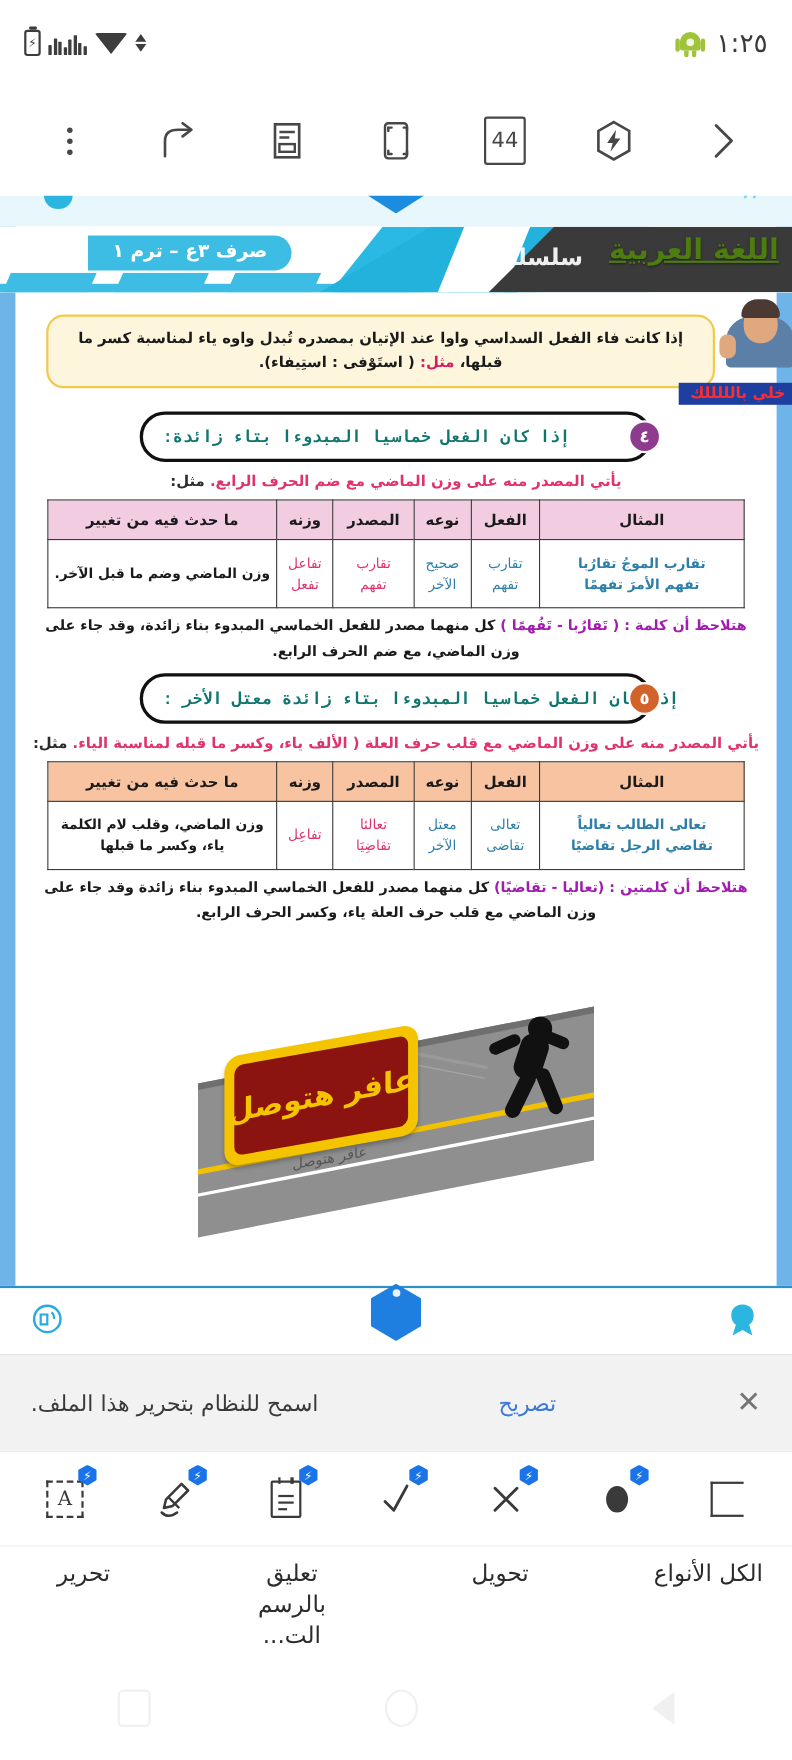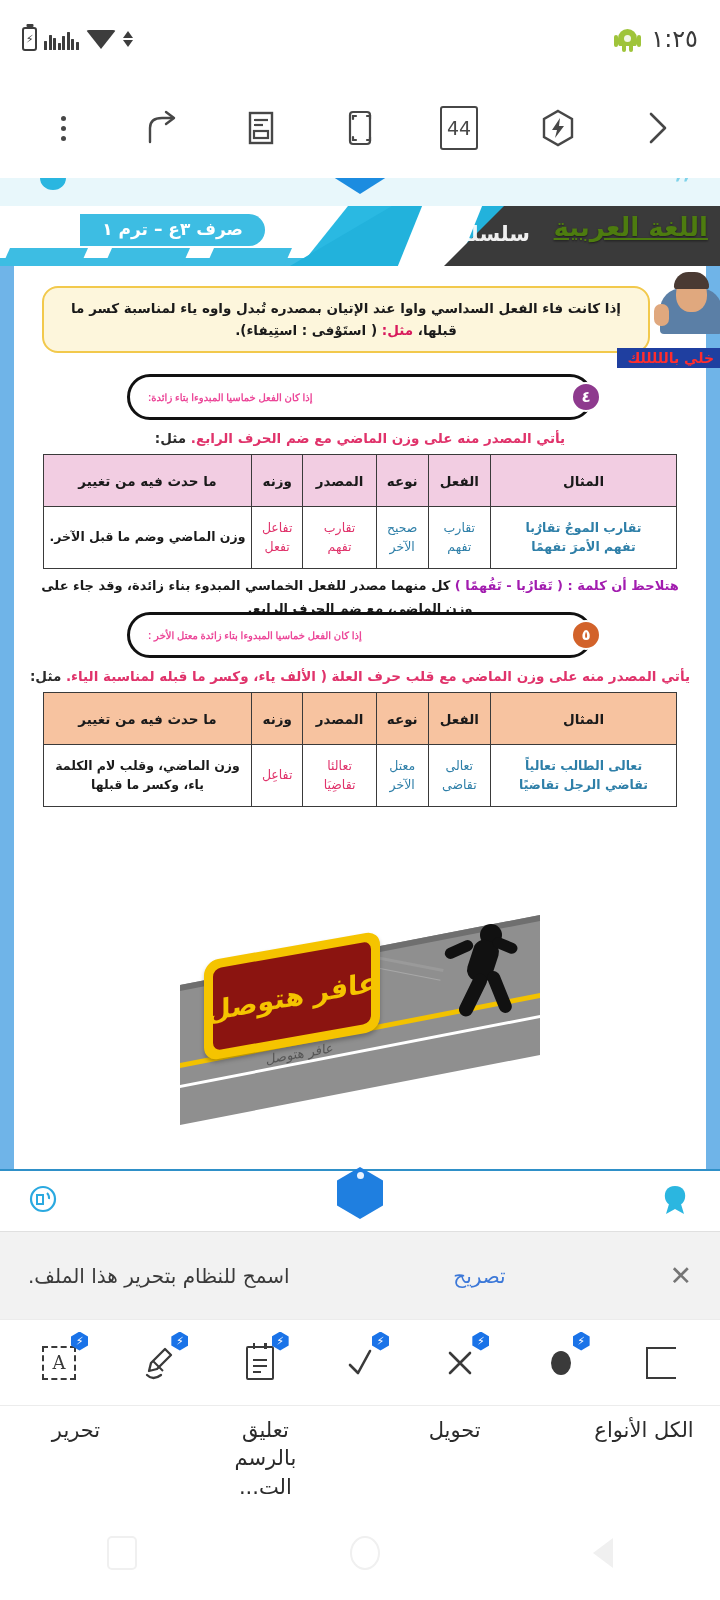--- a/index.html
+++ b/index.html
@@ -186,37 +186,37 @@
     padding-left:18px;padding-right:44px;
   }
   .rule-pill .badge{
     position:absolute;right:-11px;top:50%;transform:translateY(-50%);
     width:30px;height:30px;border-radius:50%;
     display:flex;align-items:center;justify-content:center;
     color:#fff;font-size:15px;font-weight:bold;border:2px solid #fff;
     font-family:"DejaVu Sans",sans-serif;
   }
   .rule-pill .txt{
-    font-size:10px;font-weight:bold;color:#ec4899;font-family:Liberation Sans, sans-serif;white-space:nowrap;
+    font-size:15px;font-weight:bold;color:#0f766e;font-family:Liberation Mono, monospace;white-space:nowrap;
   }
 
   .lead{
     text-align:center;font-size:13.5px;font-weight:bold;color:#e0336b;
     font-family:"DejaVu Sans",sans-serif;margin:10px 0 8px;
   }
   .lead .dk{color:#2b2b2b;}
 
   table.tbl{
     border-collapse:collapse;width:634px;margin:0 auto;
     font-family:"DejaVu Sans",sans-serif;
   }
   table.tbl th, table.tbl td{
     border:1.6px solid #3a3a3a;padding:5px 4px;text-align:center;vertical-align:middle;
   }
-  table.tbl th{font-size:13.5px;font-weight:bold;color:#1a1a1a;height:52px;}
+  table.tbl th{font-size:13.5px;font-weight:bold;color:#1a1a1a;height:36px;}
   table.tbl td{font-size:12.5px;line-height:1.5;height:62px;}
   .t1 th{background:#f2cde2;}
   .t2 th{background:#f7c3a0;}
   .c-pink{color:#e0336b;}
   .c-teal{color:#2e7fa8;}
   td.wide{width:208px;font-weight:bold;color:#1a1a1a;}
   td.ex{width:186px;text-align:center;font-weight:bold;}
 
   .obs{
     width:640px;margin:6px auto 0;text-align:center;
@@ -561,20 +561,25 @@
             <div class="c-pink">تقاضِيَا</div>
           </td>
           <td>
             <div class="c-pink">تفاعِل</div>
             <div class="c-pink"></div>
           </td>
           <td class="wide">وزن الماضي، وقلب لام الكلمة ياء، وكسر ما قبلها</td>
         </tr>
       </tbody>
         </table>
+      <div class="obs">
+        <span class="hl">هتلاحظ أن كلمتين :</span>
+        <span class="hl">(تعاليا - تقاضيًا)</span>
+        <span>كل منهما مصدر للفعل الخماسي المبدوء بناء زائدة وقد جاء على وزن الماضي مع قلب حرف العلة ياء، وكسر الحرف الرابع.</span>
+      </div>
     </div>
 
     <div style="position:absolute;top:690px;left:0;right:0;">
       <div class="logo-wrap">
         <div class="road">
           <div class="edge"></div>
           <div class="line l1"></div>
           <div class="line l2"></div>
         </div>
         <div class="runner">

